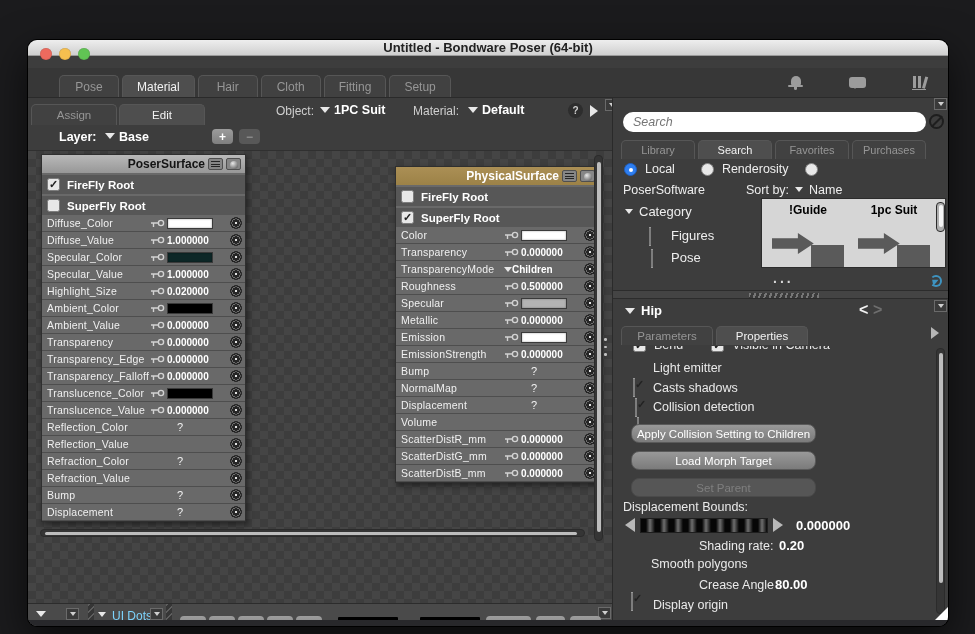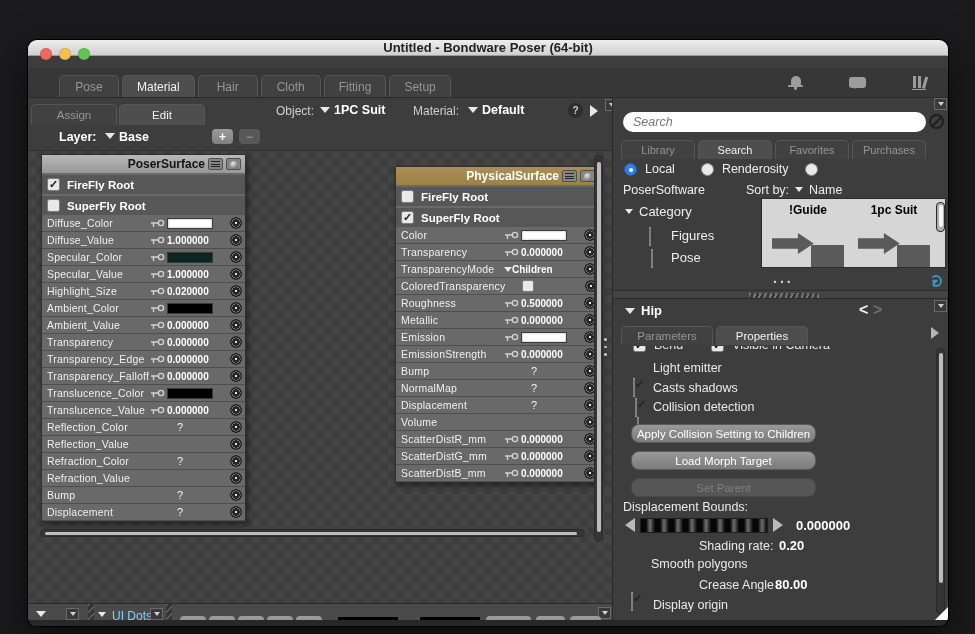--- a/index.html
+++ b/index.html
@@ -517,37 +517,42 @@
               </div>
               <div class="prow">
                 <span class="plbl">TransparencyMode</span>
                 <span class="pmid">
                   <span class="tri-d sm"></span>
                   <span class="pval">Children</span>
                 </span>
                 <span class="conn"></span>
               </div>
               <div class="prow">
-                <span class="plbl">ColoredTransparency</span>
-                <span class="pmid">
-                  <span style="width: 17px;"></span>
-                  <span class="cb small"></span>
-                </span>
-                <span class="conn"></span>
-              </div>
-              <div class="prow">
                 <span class="plbl">Roughness</span>
                 <span class="pmid">
                   <span class="keyic">
                     <svg width="15" height="10" viewBox="0 0 15 10">
                       <path d="M1 5 H8 M3.5 5 V9" stroke="#d2d2d2" stroke-width="1.4" fill="none"></path>
                       <circle cx="11" cy="5" r="2.6" fill="none" stroke="#d2d2d2" stroke-width="1.4"></circle>
                     </svg>
                   </span>
                   <span class="pval">0.500000</span>
+                </span>
+                <span class="conn"></span>
+              </div>
+              <div class="prow">
+                <span class="plbl">Specular</span>
+                <span class="pmid">
+                  <span class="keyic">
+                    <svg width="15" height="10" viewBox="0 0 15 10">
+                      <path d="M1 5 H8 M3.5 5 V9" stroke="#d2d2d2" stroke-width="1.4" fill="none"></path>
+                      <circle cx="11" cy="5" r="2.6" fill="none" stroke="#d2d2d2" stroke-width="1.4"></circle>
+                    </svg>
+                  </span>
+                  <span class="swatch" style="background: rgb(180, 180, 180);"></span>
                 </span>
                 <span class="conn"></span>
               </div>
               <div class="prow">
                 <span class="plbl">Metallic</span>
                 <span class="pmid">
                   <span class="keyic">
                     <svg width="15" height="10" viewBox="0 0 15 10">
                       <path d="M1 5 H8 M3.5 5 V9" stroke="#d2d2d2" stroke-width="1.4" fill="none"></path>
                       <circle cx="11" cy="5" r="2.6" fill="none" stroke="#d2d2d2" stroke-width="1.4"></circle>

